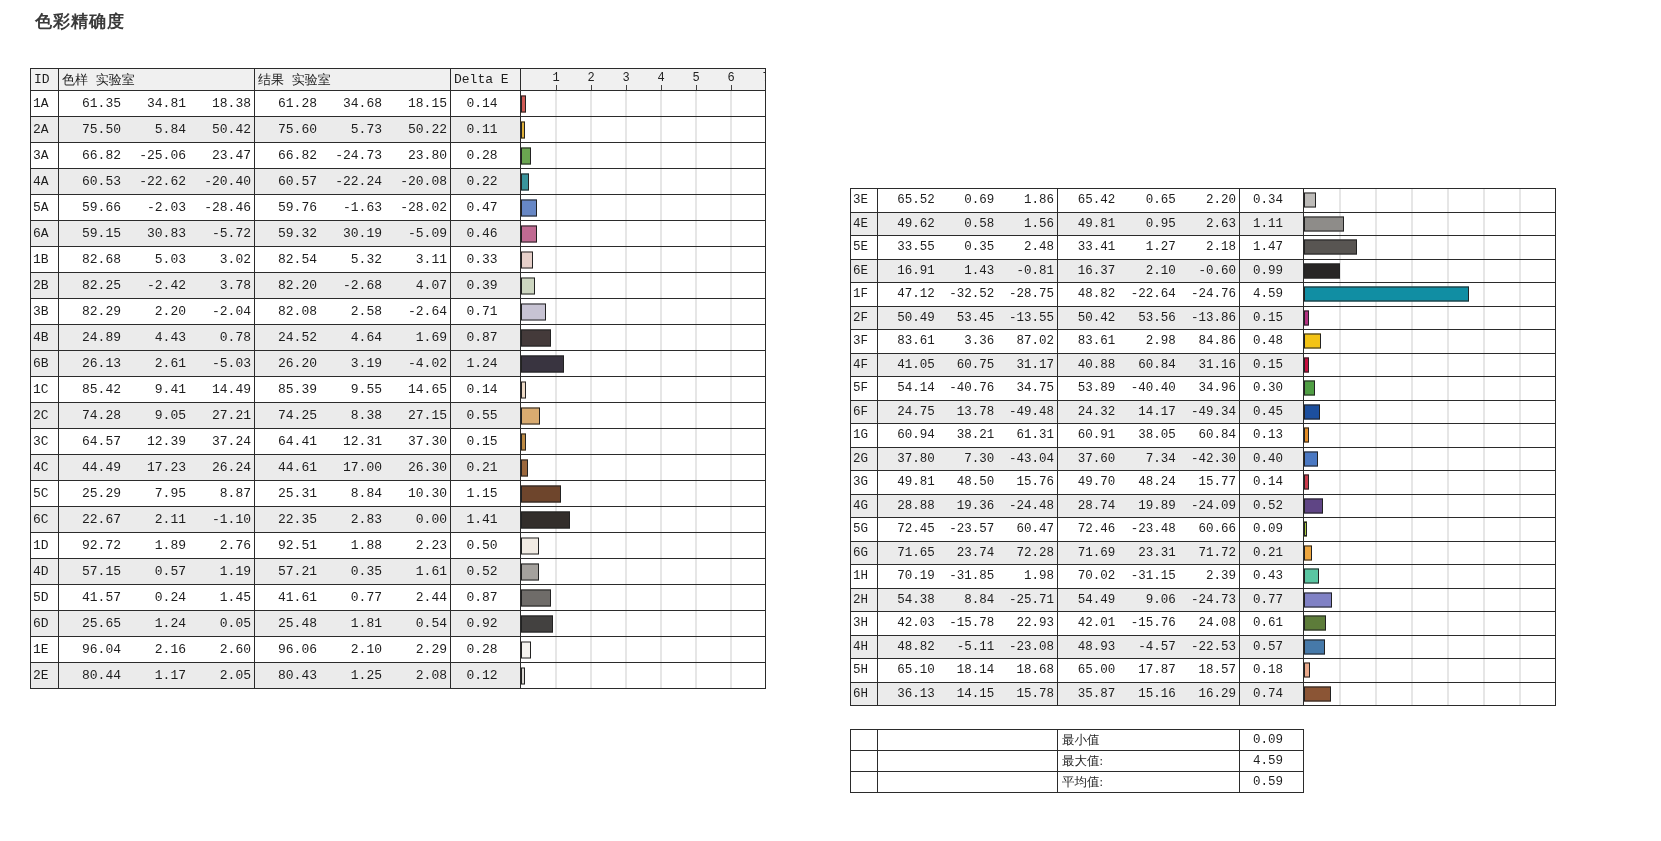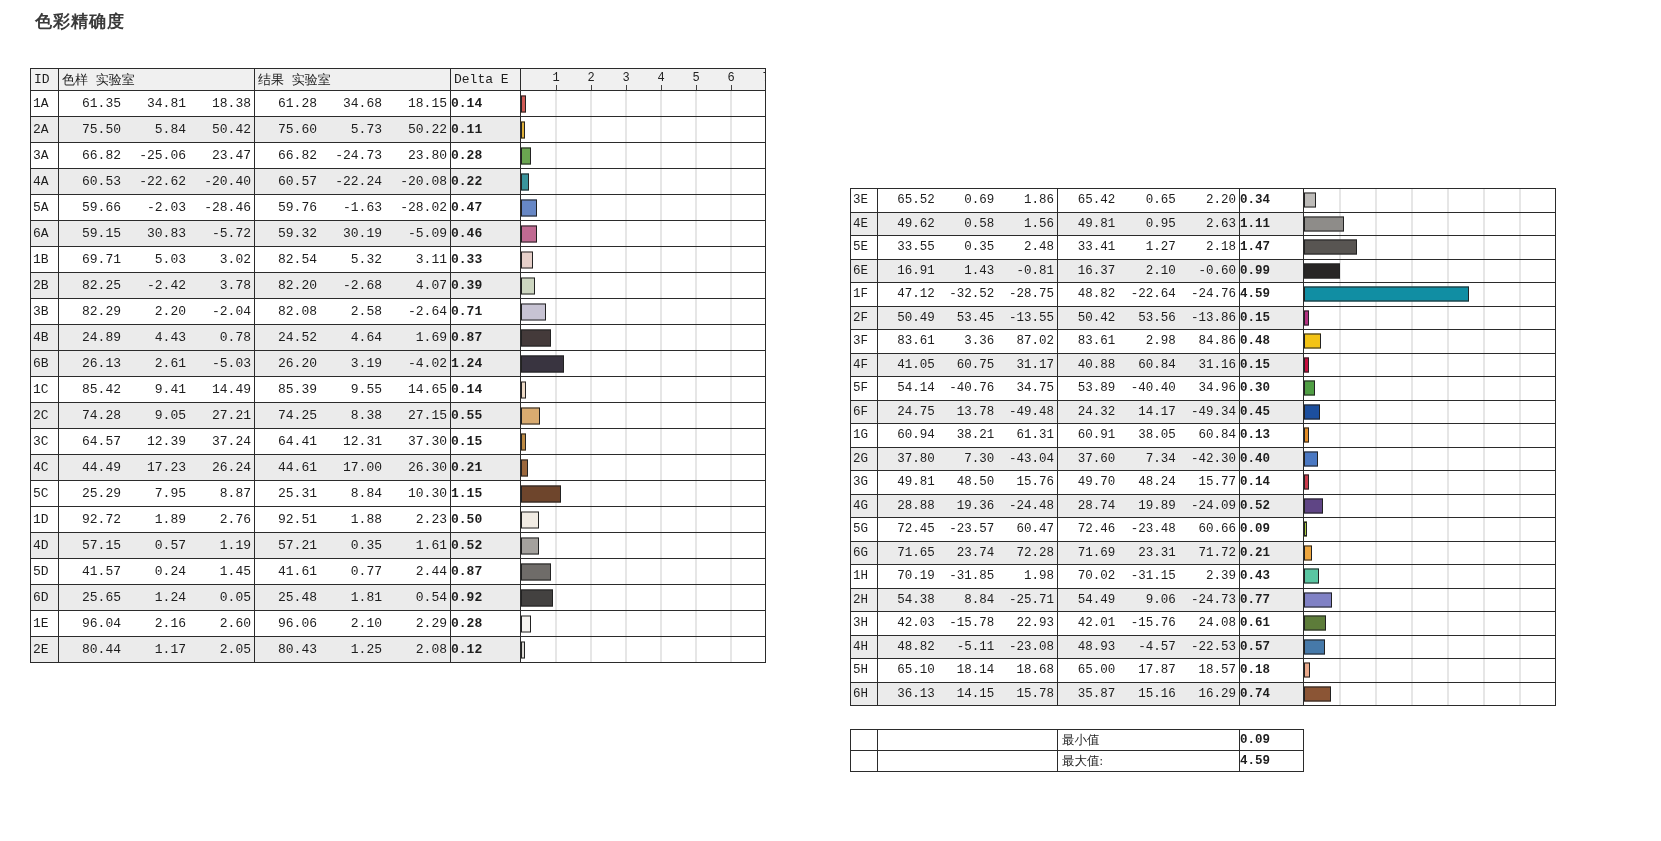--- a/index.html
+++ b/index.html
@@ -20,21 +20,21 @@
   #tableRight{left:850px;top:188px;}
   #tableSummary{left:850px;top:729px;}
   #tableLeft td{height:25px;font-size:13px;}
   #tableRight td{height:22.5px;font-size:12.5px;}
   #tableSummary td{height:20px;font-size:12.5px;}
   tr.alt td{background-color:#ebebeb;}
   tr.alt td.chart{background-color:#ffffff;}
   td.id{text-align:left;padding:0 2px;}
   .lab-wrap{display:flex;width:100%;}
   .lab-wrap span{flex:1;text-align:right;padding-right:3px;}
-  td.delta{text-align:left;padding-right:7px;font-weight:bold;}
+  td.delta{text-align:center;padding-right:7px;}
   td.chart{position:relative;background-color:#fff;padding:0;}
   .grid-l{background-image:repeating-linear-gradient(to right,transparent 0,transparent 34px,#cccccc 34px,#cccccc 35px);}
   .grid-r{background-image:repeating-linear-gradient(to right,transparent 0,transparent 35px,#cccccc 35px,#cccccc 36px);}
   .bar{position:absolute;left:0;top:50%;transform:translateY(-50%);height:17px;border:1px solid #222;box-sizing:border-box;}
   #tableRight .bar{height:15px;}
   th.chart-head{position:relative;background:#f0f0f0;}
   .tick-label{position:absolute;top:2px;transform:translateX(-50%);font-size:12px;color:#222;}
   .tick-mark{position:absolute;bottom:0;width:1px;height:5px;background:#444;}
   td.sum-label{text-align:left;padding:0 4px;font-family:Liberation Serif, serif;font-size:12.5px;}
 </style>
@@ -198,21 +198,21 @@
         </td>
         <td class="delta">0.46</td>
         <td class="chart grid-l">
           <div class="bar" style="width: 16.1px; background-color: rgb(192, 106, 146);"></div>
         </td>
       </tr>
       <tr>
         <td class="id">1B</td>
         <td class="lab">
           <div class="lab-wrap">
-            <span>69.71</span>
+            <span>82.68</span>
             <span>5.03</span>
             <span>3.02</span>
           </div>
         </td>
         <td class="lab">
           <div class="lab-wrap">
             <span>82.54</span>
             <span>5.32</span>
             <span>3.11</span>
           </div>
@@ -402,20 +402,41 @@
         <td class="lab">
           <div class="lab-wrap">
             <span>25.31</span>
             <span>8.84</span>
             <span>10.30</span>
           </div>
         </td>
         <td class="delta">1.15</td>
         <td class="chart grid-l">
           <div class="bar" style="width: 40.25px; background-color: rgb(110, 69, 44);"></div>
+        </td>
+      </tr>
+      <tr class="alt">
+        <td class="id">6C</td>
+        <td class="lab">
+          <div class="lab-wrap">
+            <span>22.67</span>
+            <span>2.11</span>
+            <span>-1.10</span>
+          </div>
+        </td>
+        <td class="lab">
+          <div class="lab-wrap">
+            <span>22.35</span>
+            <span>2.83</span>
+            <span>0.00</span>
+          </div>
+        </td>
+        <td class="delta">1.41</td>
+        <td class="chart grid-l">
+          <div class="bar" style="width: 49.35px; background-color: rgb(51, 46, 43);"></div>
         </td>
       </tr>
       <tr>
         <td class="id">1D</td>
         <td class="lab">
           <div class="lab-wrap">
             <span>92.72</span>
             <span>1.89</span>
             <span>2.76</span>
           </div>
@@ -1027,14 +1048,20 @@
         <td></td>
         <td class="sum-label">最小值</td>
         <td class="delta">0.09</td>
       </tr>
       <tr>
         <td class="id"></td>
         <td></td>
         <td class="sum-label">最大值:</td>
         <td class="delta">4.59</td>
       </tr>
+      <tr>
+        <td class="id"></td>
+        <td></td>
+        <td class="sum-label">平均值:</td>
+        <td class="delta">0.59</td>
+      </tr>
     </tbody>
 </table>
 
 </body></html>

